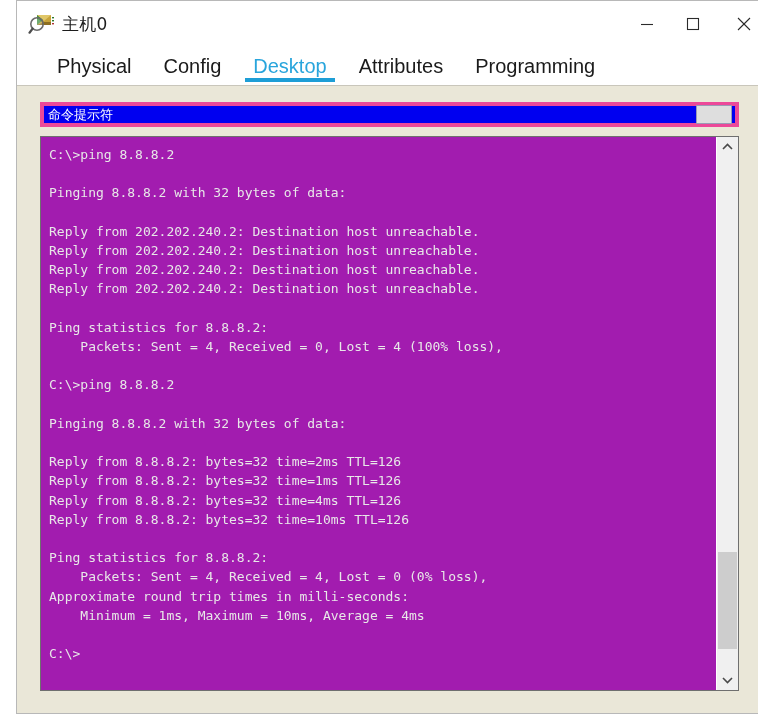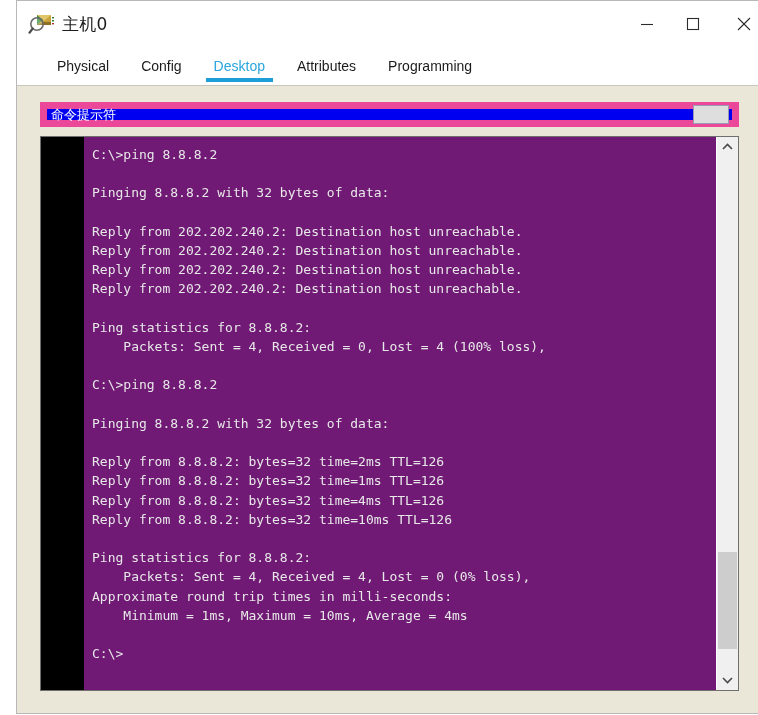--- a/index.html
+++ b/index.html
@@ -79,21 +79,21 @@
     display: flex;
     align-items: stretch;
     padding-left: 24px;
     box-sizing: border-box;
   }
   .tab {
     position: relative;
     display: flex;
     align-items: center;
     padding: 0 16px;
-    font-size: 14px;
+    font-size: 20px;
     color: #1b1b1b;
     white-space: nowrap;
     cursor: default;
   }
   .tab.active { color: #29a5dc; }
   .tab.active::after {
     content: "";
     position: absolute;
     left: 8px;
     right: 8px;
@@ -118,21 +118,21 @@
     top: 16px;
     right: 33px;
     bottom: 22px;
     display: flex;
     flex-direction: column;
   }
   .cmd-titlebar {
     height: 25px;
     min-height: 25px;
     background: #0000f0;
-    border: 7px solid #ec4899;
+    border: 4px solid #ec4899;
     box-sizing: border-box;
     display: flex;
     align-items: center;
     justify-content: space-between;
     padding-left: 4px;
     padding-right: 3px;
   }
   .cmd-title-text {
     color: #ffffff;
     font-size: 13px;
@@ -152,25 +152,24 @@
     flex: 1;
     margin-top: 9px;
     display: flex;
     background: #000000;
     border: 1px solid #6f6f6f;
     box-sizing: border-box;
     overflow: hidden;
   }
   .term {
     flex: 1;
-    background: #701a75;
+    background: #a21caf;
     padding: 8px 0 15px 8px;
     overflow: hidden;
     box-sizing: border-box;
-    margin-left: 43px;
   }
   .term pre {
     margin: 0;
     color: #e8e8e8;
     font-family: "DejaVu Sans Mono", "Liberation Mono", monospace;
     font-size: 13px;
     line-height: 19.2px;
     white-space: pre;
     letter-spacing: 0px;
   }

